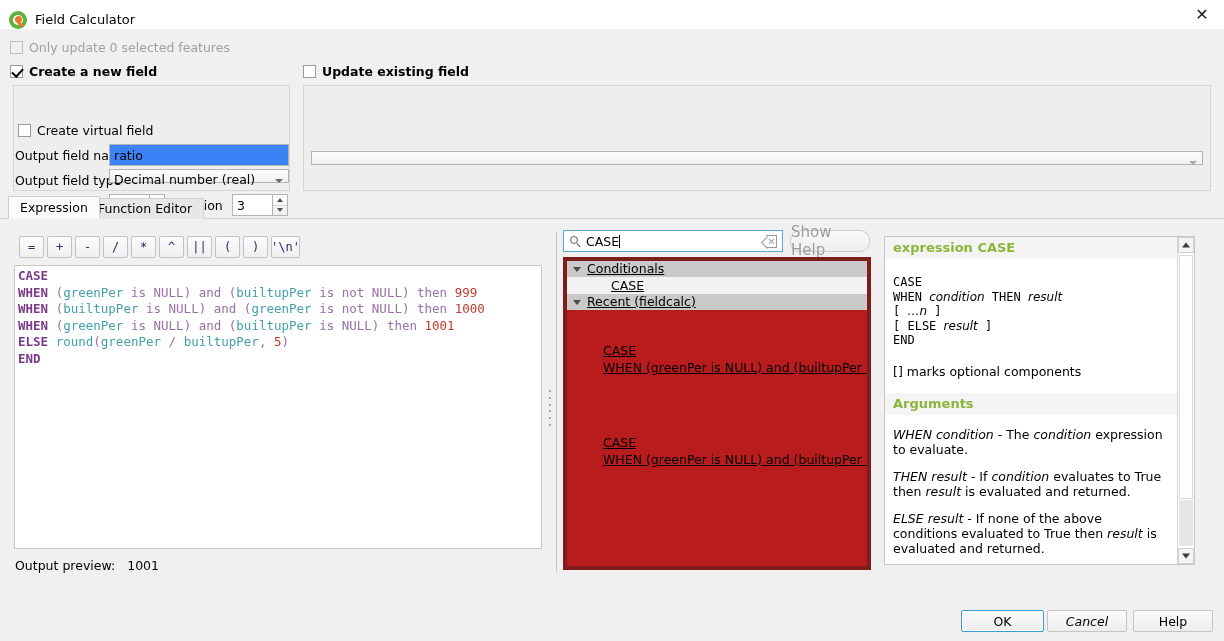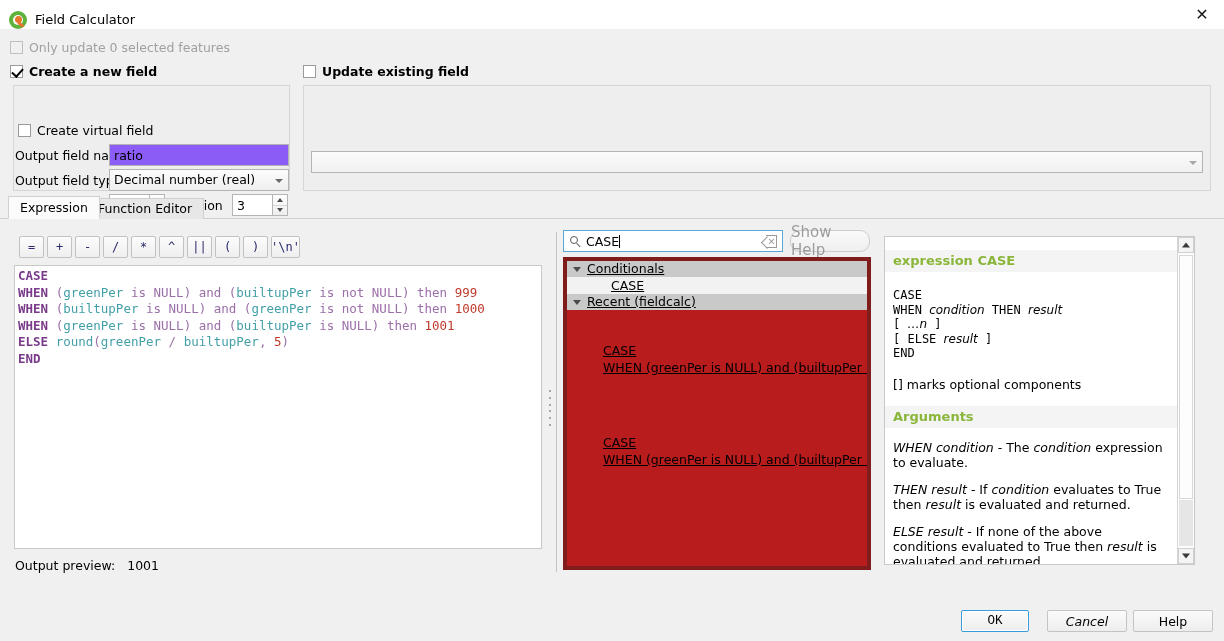--- a/index.html
+++ b/index.html
@@ -75,31 +75,31 @@
   #create-virtual{position:absolute;left:18px;top:94px;}
 
   .row-label{position:absolute;font-size:12.5px;color:#000;}
   #lbl-name{left:15px;top:119px;}
   #lbl-type{left:15px;top:144px;}
   #lbl-len{left:15px;top:169px;}
   #lbl-prec{left:167px;top:169px;}
 
   .text-input{
     position:absolute;box-sizing:border-box;
-    border:1px solid #b4b4b4;background:#8b5cf6;
+    border:1px solid #b4b4b4;background:#3b82f6;
     font-family:"DejaVu Sans","Liberation Sans",sans-serif;font-size:12.5px;
     padding:0 4px;line-height:20px;height:22px;color:#000;
   }
   #field-name{left:109px;top:115px;width:180px;}
 
   .combo{
     position:absolute;box-sizing:border-box;
     border:1px solid #b4b4b4;
     background:linear-gradient(#fdfdfd,#efefef);
-    height:22px;line-height:20px;font-size:12.5px;
+    height:14px;line-height:20px;font-size:12.5px;
     padding:0 18px 0 4px;color:#000;
   }
   .combo .arrow{
     position:absolute;right:5px;top:9px;width:0;height:0;
     border-left:4px solid transparent;border-right:4px solid transparent;
     border-top:4px solid #6a6a6a;
   }
   #field-type{left:109px;top:140px;width:180px;}
   #existing-field-combo{left:311px;top:122px;width:892px;background:linear-gradient(#fbfbfb,#f1f1f1);}
   #existing-field-combo .arrow{border-top-color:#a8a8a8;}
@@ -256,21 +256,21 @@
   #recent-spacer2{height:50px;}
 
   
   #help-panel{
     position:absolute;left:884px;top:236px;width:311px;height:329px;
     box-sizing:border-box;border:1px solid #c8c8c8;background:#ffffff;
     overflow:hidden;
   }
   #help-body{
     position:absolute;left:0;top:0;width:293px;height:327px;
-    box-sizing:border-box;padding:0;overflow:hidden;background:#ffffff;margin-top:13px;
+    box-sizing:border-box;padding:0;overflow:hidden;background:#ffffff;
   }
   .help-h{
     background:#f4f4f4;color:#8ab63a;font-weight:bold;font-size:13px;
     padding:3px 8px 4px 8px;
   }
   .help-code{
     font-family:"DejaVu Sans Mono","Liberation Mono",monospace;
     font-size:12px;line-height:14.5px;padding:16px 8px 0 8px;white-space:pre;color:#000;
   }
   .help-code i{font-family:"DejaVu Sans","Liberation Sans",sans-serif;font-style:italic;}
@@ -305,21 +305,21 @@
   }
 
   
   .dlgbtn{
     position:absolute;top:610px;height:22px;box-sizing:border-box;
     border:1px solid #c4c4c4;border-radius:2px;
     background:linear-gradient(#fbfbfb,#ededed);
     display:flex;align-items:center;justify-content:center;
     font-size:12.5px;color:#000;
   }
-  #btn-ok{left:961px;width:68px;border:1px solid #3a9bdc;box-shadow:inset 0 0 0 1px #ffffff;font-family:Liberation Mono, monospace;}
+  #btn-ok{left:961px;width:83px;border:1px solid #3a9bdc;box-shadow:inset 0 0 0 1px #ffffff;}
   #btn-cancel{left:1047px;width:80px;font-style:italic;}
   #btn-help{left:1133px;width:80px;}
 </style>
 </head>
 <body>
 
 <div class="titlebar">
   <div class="qgis-logo">
     <div class="ring"></div>
       <div class="inner"></div>

